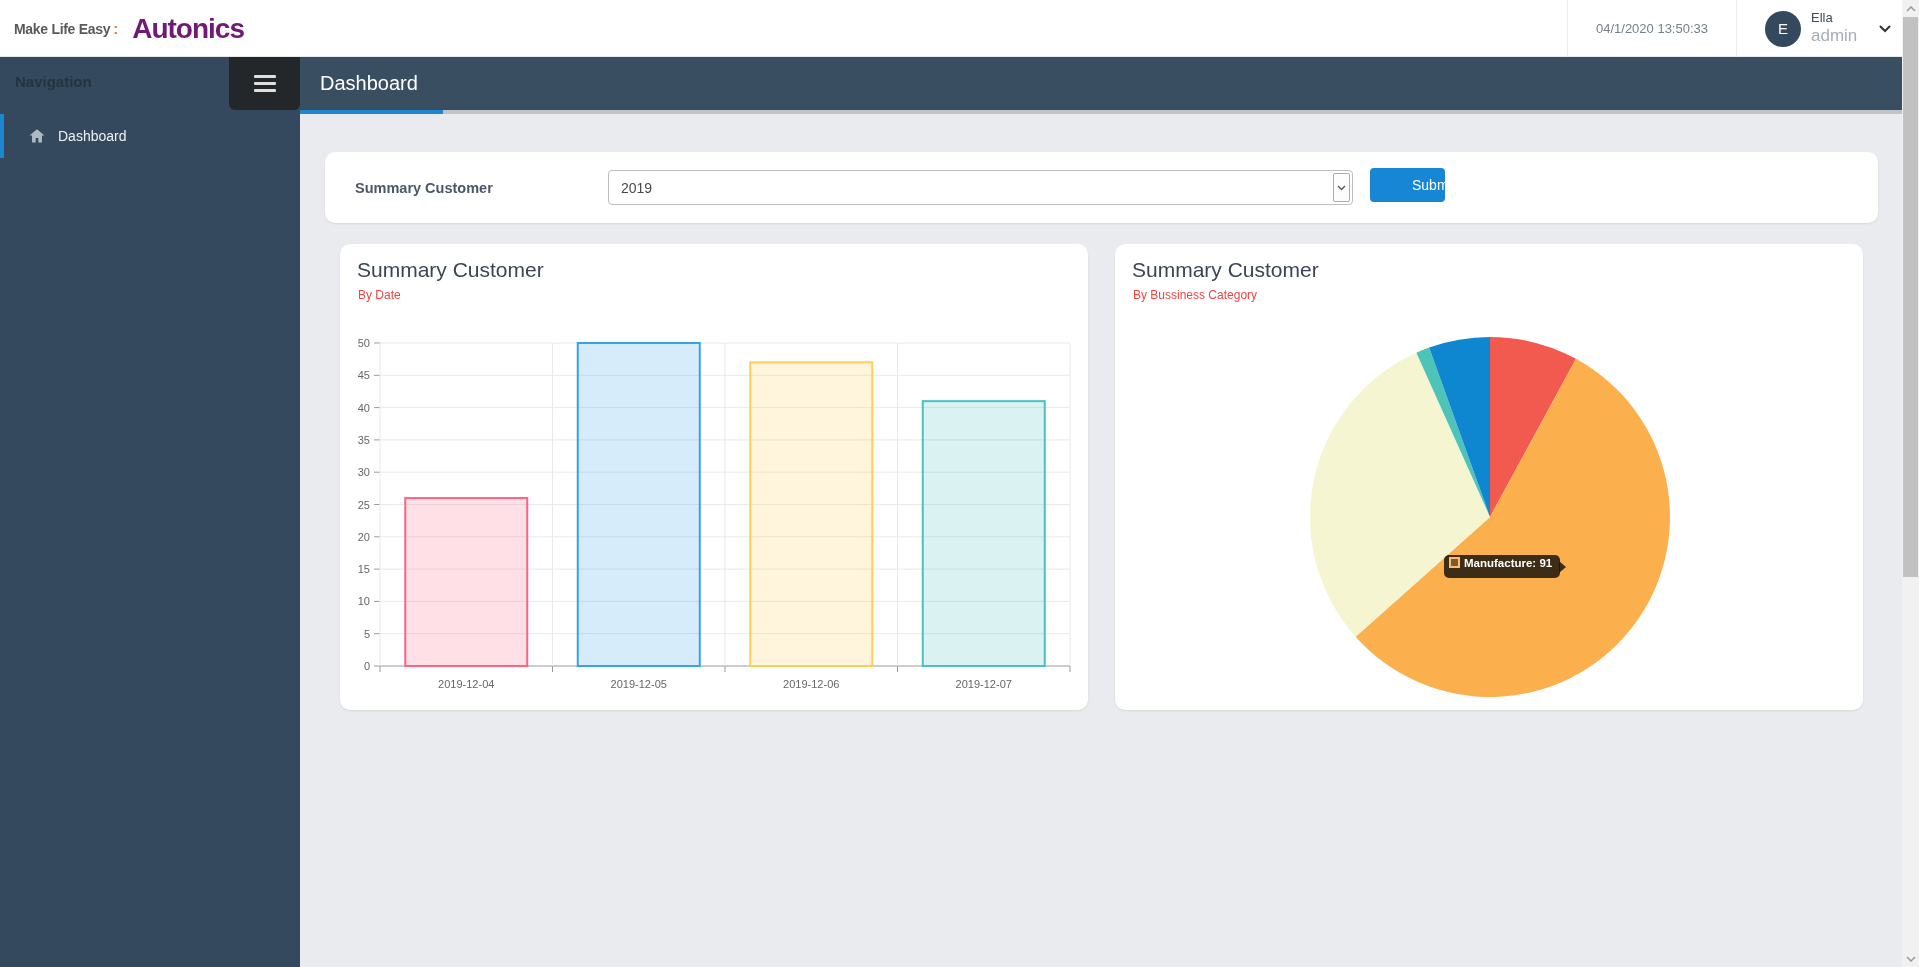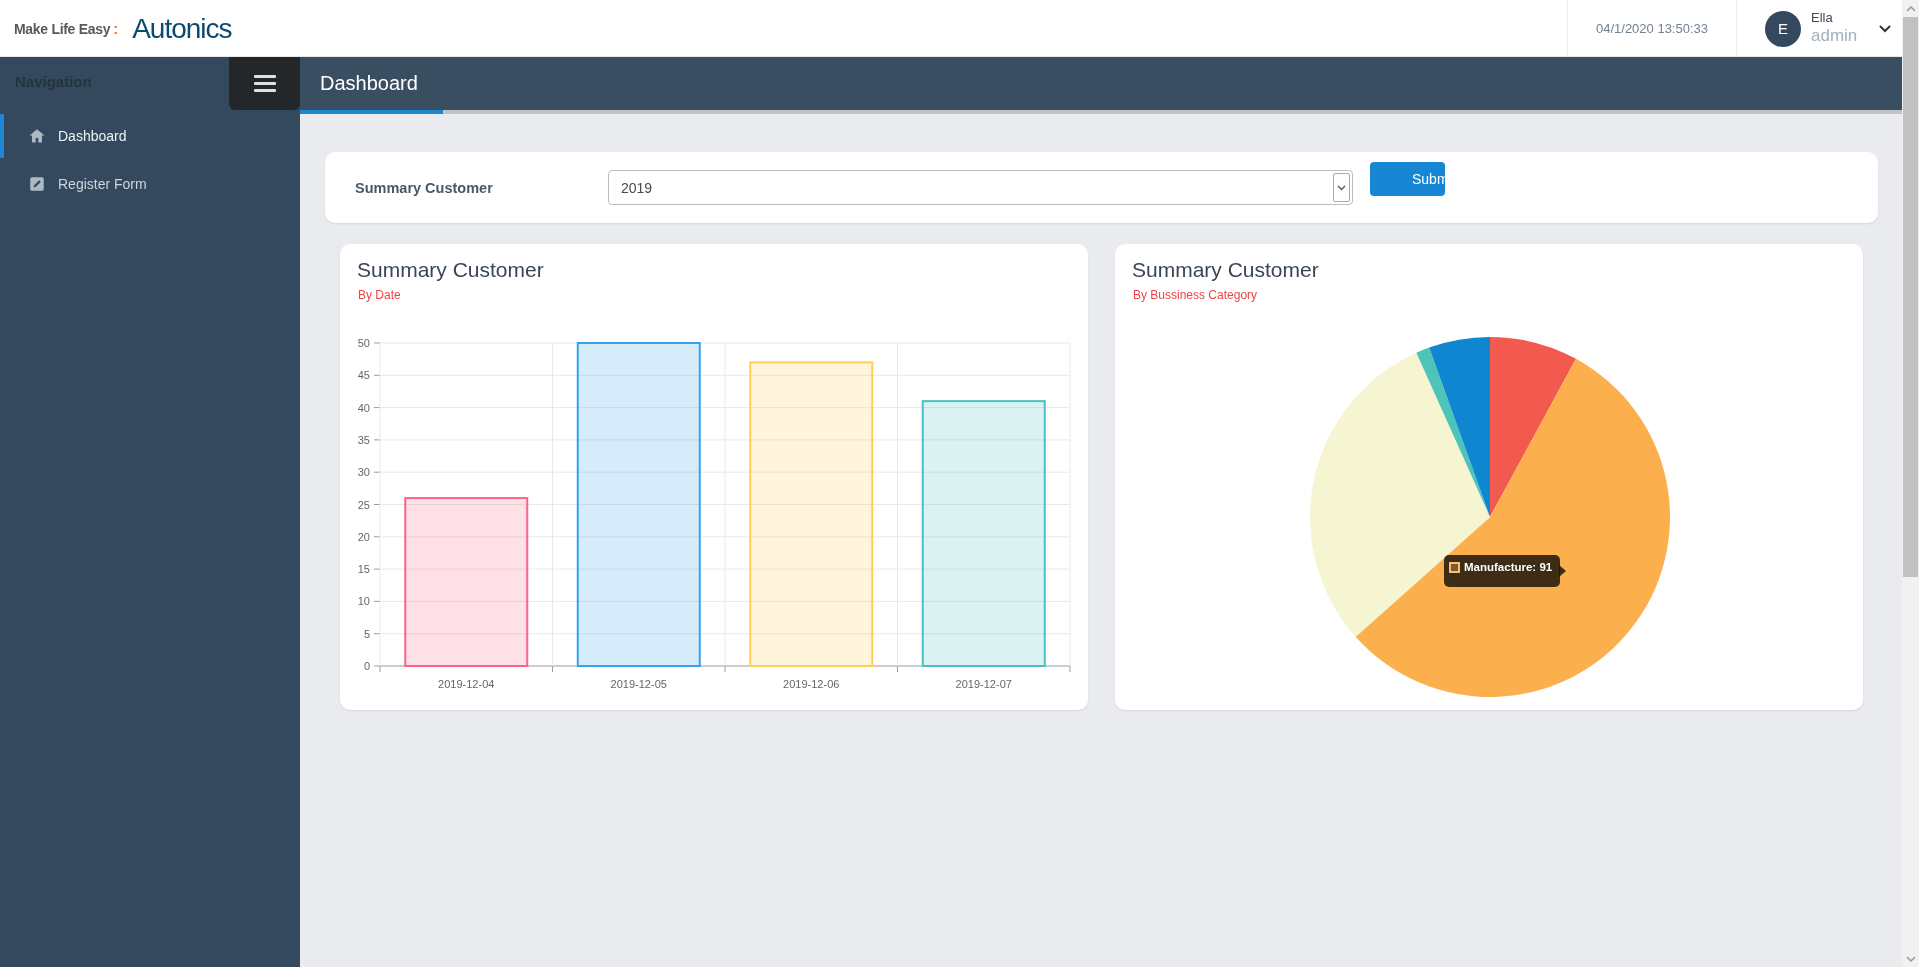--- a/index.html
+++ b/index.html
@@ -6,21 +6,21 @@
   html,body { width:1919px; height:967px; overflow:hidden;
     font-family:"Liberation Sans","DejaVu Sans",sans-serif; background:#E9EBEE; }
   #app { position:relative; width:1919px; height:967px; }
 
   
   .header { position:absolute; left:0; top:0; width:1902px; height:57px; background:#fff;
     border-bottom:1px solid #e8e8e8; z-index:30; }
   .logo { position:absolute; left:14px; top:0; height:57px; display:flex; align-items:center; }
   .logo .tagline { font-size:14px; font-weight:800; color:#58595B; letter-spacing:-0.3px; }
   .logo .colon { font-size:15px; font-weight:800; color:#F37021; margin-left:3px; }
-  .logo .brand { font-size:28px; font-weight:400; color:#0c4a6e; margin-left:14px; letter-spacing:-1px; }
+  .logo .brand { font-size:28px; font-weight:700; color:#701a75; margin-left:14px; letter-spacing:-1px; }
   .datetime-box { position:absolute; right:165px; top:0; height:57px; width:170px;
     border-left:1px solid #ededed; border-right:1px solid #ededed;
     display:flex; align-items:center; justify-content:center; font-size:13px; color:#73818F; }
   .user-block { position:absolute; right:0; top:0; height:57px; width:165px;
     display:flex; align-items:center; cursor:pointer; }
   .avatar { width:36px; height:36px; border-radius:50%; background:#34495E; color:#fff;
     display:flex; align-items:center; justify-content:center; font-size:15px; margin-left:28px; }
   .user-meta { margin-left:10px; line-height:1.15; }
   .user-name { font-size:13px; color:#3B4A58; }
   .user-role { font-size:17px; color:#A5AFB9; }
@@ -52,34 +52,34 @@
   .card { position:absolute; background:#fff; border-radius:10px; box-shadow:0 1px 2px rgba(0,0,0,0.09); }
   .filter-card { left:325px; top:152px; width:1553px; height:71px; }
   .filter-label { position:absolute; left:30px; top:0; height:71px; display:flex; align-items:center;
     font-size:14.5px; font-weight:700; color:#4A5866; }
   .select { position:absolute; left:283px; top:18px; width:745px; height:35px; background:#fff;
     border:1px solid #BDBDBD; border-radius:4px; font-size:14px; color:#4A4A4A;
     display:flex; align-items:center; padding-left:12px; cursor:pointer; }
   .select-arrow { position:absolute; right:2px; top:2px; bottom:2px; width:17px;
     border:1px solid #ABABAB; border-radius:2px; background:#FDFDFD;
     display:flex; align-items:center; justify-content:center; }
-  .submit-btn { position:absolute; left:1045px; top:10px; width:75px; height:34px; background:#1787D5;
+  .submit-btn { position:absolute; left:1045px; top:16px; width:75px; height:34px; background:#1787D5;
     border:none; border-radius:4px; color:#fff; font-size:14px; cursor:pointer;
     font-family:inherit;padding-left:42px; }
 
   .chart-card { top:244px; width:748px; height:466px; }
   .bar-card { left:340px; }
   .pie-card { left:1115px; }
   .card-title { position:absolute; left:17px; top:14px; font-size:21px; font-weight:400; color:#3A4656; }
   .card-subtitle { position:absolute; left:18px; top:44px; font-size:12px; color:#ef4444; }
   #bar-svg { position:absolute; left:8px; top:88px; }
   #pie-svg { position:absolute; left:0; top:0; }
 
   
-  .cj-tooltip { position:absolute; left:329px; top:311px; height:32px; background:rgba(28,22,13,0.85);
+  .cj-tooltip { position:absolute; left:329px; top:311px; height:23px; background:rgba(28,22,13,0.85);
     border-radius:5px; display:flex; align-items:center; padding:0 8px 8px 5px; z-index:5; }
   .cj-tooltip::after { content:""; position:absolute; right:-6px; top:50%; margin-top:-6px;
     border-top:6px solid transparent; border-bottom:6px solid transparent;
     border-left:7px solid rgba(28,22,13,0.85); }
   .cj-swatch { width:11px; height:11px; border:2px solid #F8BE73; background:rgba(252,176,77,0.35);
     margin-right:4px; }
   .cj-text { font-size:11.5px; font-weight:700; color:#fff; white-space:nowrap; }
 
   
   .scrollbar { position:absolute; right:0; top:0; width:17px; height:967px; background:#F1F1F1; z-index:40; }
@@ -118,29 +118,20 @@
   <aside class="sidebar">
     <div class="nav-label">Navigation</div>
     <nav class="nav-items" id="nav-items">
         <div class="nav-item active">
           <span class="icon">
             <svg width="18" height="18" viewBox="0 0 24 24">
               <path d="M12 3 L22 11.2 H18.6 V20.5 H13.8 V14.5 H10.2 V20.5 H5.4 V11.2 H2 Z" fill="#AEBAC3"></path>
             </svg>
           </span>
           <span class="label">Dashboard</span>
-        </div>
-        <div class="nav-item">
-          <span class="icon">
-            <svg width="18" height="18" viewBox="0 0 24 24">
-              <rect x="3" y="3" width="18" height="18" rx="2.5" fill="#AEBAC3"></rect>
-              <path d="M7.5 16.5 L8.3 13.5 L14.8 7 L17 9.2 L10.5 15.7 Z" fill="#34495E"></path>
-            </svg>
-          </span>
-          <span class="label">Register Form</span>
         </div>
       </nav>
   </aside>
   <div class="sidebar-edge"></div>
 
   <div class="hamburger">
     <span></span>
       <span></span>
       <span></span>
   </div>

